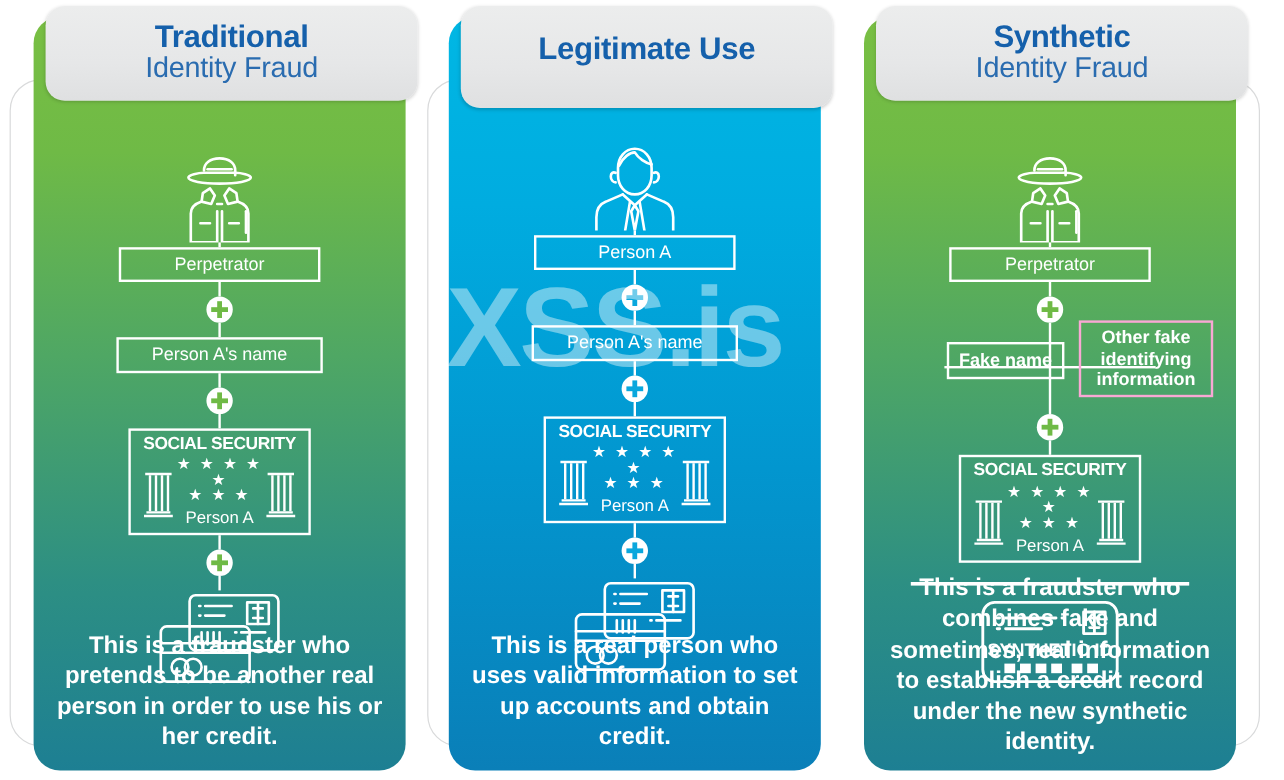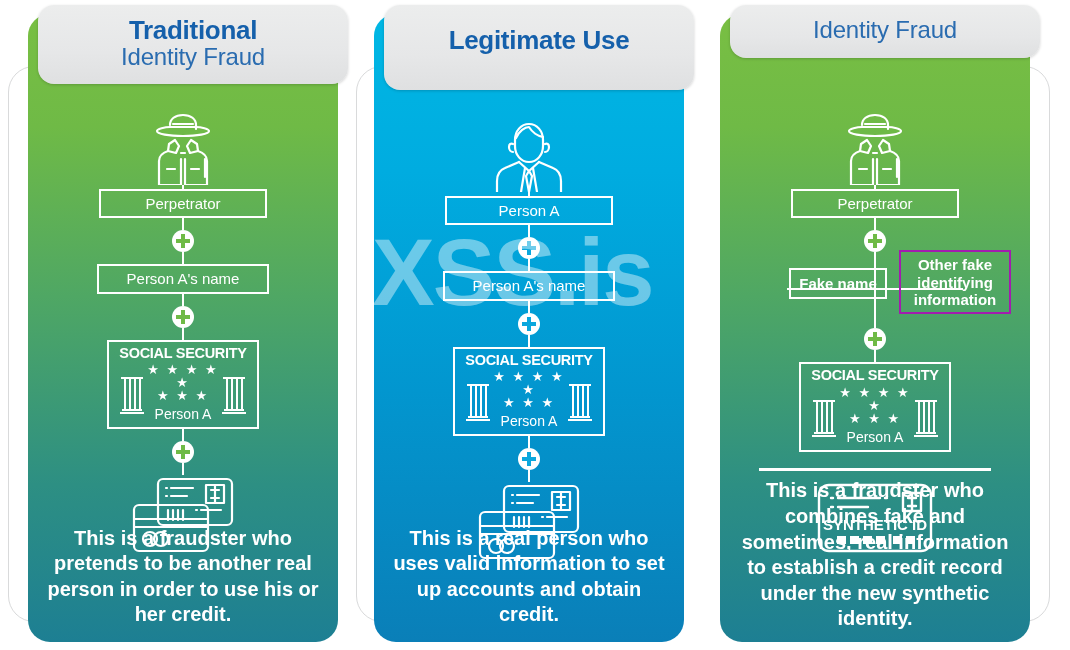--- a/index.html
+++ b/index.html
@@ -21,21 +21,21 @@
 
   
   .hdr{position:absolute;left:10px;top:-9px;width:290px;border-radius:16px;
        background:linear-gradient(180deg,#eceded 0%,#e6e7e8 60%,#dfe0e1 100%);
        box-shadow:0 1px 3px rgba(0,0,0,.18);padding:12px 10px 14px;text-align:center;}
   .hdr .l1{font-weight:bold;font-size:26px;color:#1560ab;line-height:1.02;letter-spacing:-.3px;}
   .hdr .l2{font-size:24px;color:#2a6cb0;line-height:1.12;letter-spacing:-.2px;}
   .hdr.single{padding-top:22px;padding-bottom:36px;}
 
   
-  .flow{position:absolute;left:0;right:0;top:93px;display:flex;flex-direction:column;align-items:center;}
+  .flow{position:absolute;left:0;right:0;top:110px;display:flex;flex-direction:column;align-items:center;}
 
   .person-icon{width:92px;height:78px;}
   .person-icon svg{display:block;width:100%;height:100%;}
 
   .box{border:2px solid #ffffff;color:#fff;background:transparent;text-align:center;
        font-size:15px;line-height:1.15;padding:4px 14px;box-sizing:border-box;}
   .box.wide{min-width:168px;}
   .box.w-name{min-width:172px;}
 
   .vline{width:2px;background:#fff;}
@@ -68,21 +68,21 @@
 
   .divider{height:3px;background:#fff;width:232px;}
 
   
   .branch{position:relative;width:280px;height:76px;}
   .branch .hline{position:absolute;top:36px;left:52px;width:176px;height:2px;background:#fff;}
   .branch .bx-left{position:absolute;left:6px;top:16px;width:98px;box-sizing:border-box;
                    border:2px solid #fff;color:#fff;text-align:center;font-size:15px;
                    font-weight:bold;padding:5px 2px;background:transparent;margin-left:48px;}
   .branch .bx-right{position:absolute;right:4px;top:-2px;width:112px;box-sizing:border-box;
-                    border:2px solid #a21caf;color:#fff;text-align:center;font-size:15px;
+                    border:2px solid #f9a8d4;color:#fff;text-align:center;font-size:15px;
                     font-weight:bold;line-height:1.15;padding:4px 2px;background:transparent;margin-left:40px;}
   .branch .vtop{position:absolute;left:50%;margin-left:-1px;top:0;width:2px;height:36px;background:#fff;}
   .branch .vbot{position:absolute;left:50%;margin-left:-1px;top:36px;width:2px;height:40px;background:#fff;}
 
   
   .watermark{position:absolute;left:372px;top:218px;width:330px;height:110px;
              font-size:94px;font-weight:bold;color:rgba(255,255,255,.42);
              letter-spacing:-2px;line-height:110px;pointer-events:none;
              font-family:"Liberation Sans",sans-serif;}
 </style>
@@ -240,20 +240,21 @@
       </div>
     </div>
 
     <div class="caption">This is a real person who uses valid information to set up accounts and obtain credit.</div>
   </div>
 
   <div class="col green col3">
     <div class="col-body"></div>
 
     <div class="hdr">
+      <div class="l1">Synthetic</div>
       <div class="l2">Identity Fraud</div>
     </div>
 
     <div class="flow">
       <div class="person-icon">
         <svg viewBox="0 0 92 78" fill="none" stroke="#fff" stroke-width="2.2" stroke-linecap="round" stroke-linejoin="round">
           <path d="M33 18c0-6 5-10 13-10s13 4 13 10v4"></path>
           <path d="M20 24c0-2 8-4 13-4h26c5 0 13 2 13 4 0 3-12 5-26 5s-26-2-26-5z"></path>
           <path d="M36 17h20"></path>
           <path d="M38 33l-6 4-1 7 8 2 3-7z"></path>

